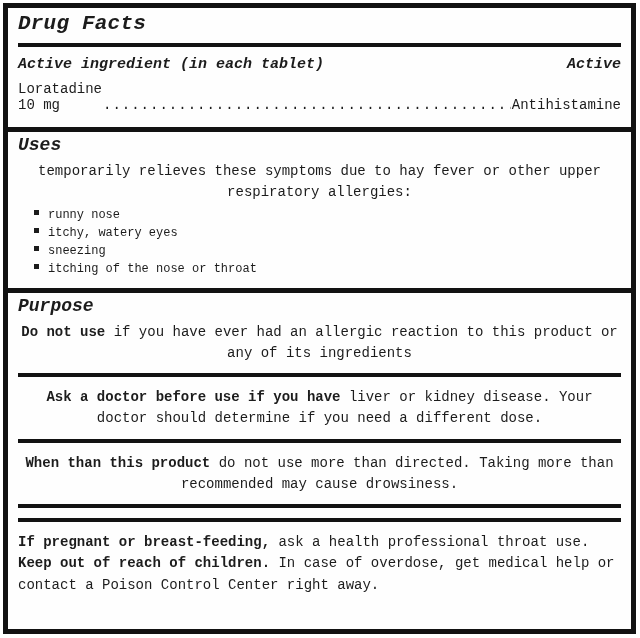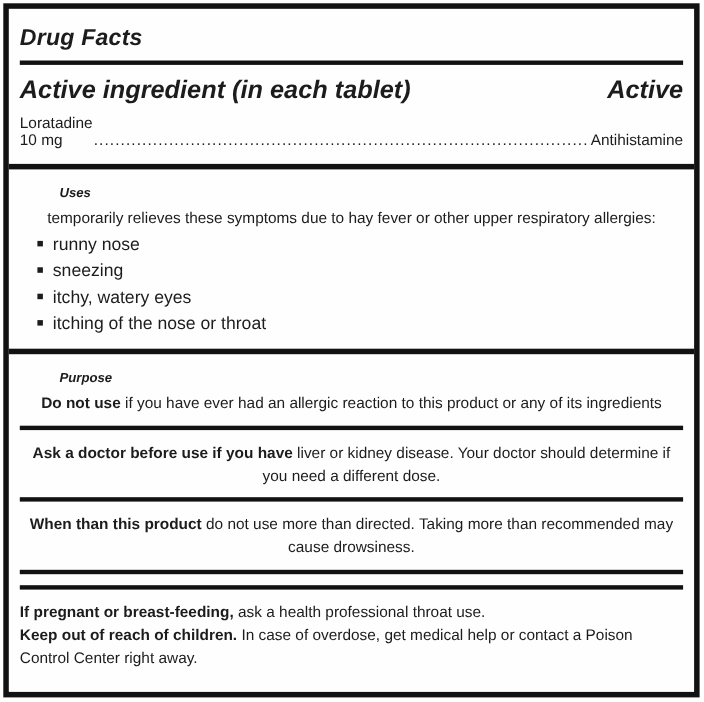--- a/index.html
+++ b/index.html
@@ -11,21 +11,21 @@
     overflow: hidden;
   }
   .label {
     position: absolute;
     left: 3px; top: 3px; right: 4px; bottom: 4px;
     border: 5px solid #121212;
     background: #fefefe;
     display: flex;
     flex-direction: column;
   }
-  .section { padding: 12px 10px 8px 10px; }
+  .section { padding: 1px 10px 8px 10px; font-family: Liberation Mono, monospace; }
   .section-sep { border-top: 5px solid #121212; }
 
   .title {
     font-size: 21px;
     font-weight: bold;
     font-style: italic;
     letter-spacing: 0.2px;
     padding: 3px 0 8px 0;
   }
   .rule {
@@ -39,56 +39,55 @@
     border: none;
     margin: 9px 0 10px 0;
   }
   .ai-head-row {
     display: flex;
     justify-content: space-between;
     align-items: baseline;
     padding: 9px 0 4px 0;
   }
   .col-head {
-    font-size: 23px;
+    font-size: 15px;
     font-weight: bold;
     font-style: italic;
   }
   .ingredient-row {
     display: flex;
     align-items: flex-end;
     font-size: 14px;
     padding: 4px 0 6px 0;
   }
   .leader {
     flex: 1 1 auto;
     overflow: hidden;
     white-space: nowrap;
     font-size: 14px;
     letter-spacing: 1px;
     margin: 0 1px;
   }
   .sec-heading {
-    font-size: 12px;
+    font-size: 18px;
     font-weight: bold;
     font-style: italic;
     padding: 2px 0 4px 0;
-    margin-left: 36px;
   }
   .body-text {
     font-size: 14px;
     line-height: 1.52;
   }
   .para { margin: 2px 0 2px 0; text-align: center; }
   .para b { font-weight: bold; }
   .bullet-list { margin: 1px 0 2px 16px; }
   .bullet-item {
     display: flex;
     align-items: baseline;
-    font-size: 16px;
+    font-size: 12px;
     line-height: 1.5;
   }
   .bullet-sq {
     width: 5px; height: 5px;
     background: #1c1c1c;
     flex: 0 0 auto;
     margin-right: 9px;
     position: relative;
     top: -3px;
   }
@@ -116,25 +115,25 @@
   <div class="section section-sep">
     <div class="sec-heading">Uses</div>
     <div class="body-text para">temporarily relieves these symptoms due to hay fever or other upper respiratory allergies:</div>
     <div class="bullet-list">
       <div class="bullet-item">
         <span class="bullet-sq"></span>
         <span>runny nose</span>
       </div>
       <div class="bullet-item">
         <span class="bullet-sq"></span>
-        <span>sneezing</span>
+        <span>itchy, watery eyes</span>
       </div>
       <div class="bullet-item">
         <span class="bullet-sq"></span>
-        <span>itchy, watery eyes</span>
+        <span>sneezing</span>
       </div>
       <div class="bullet-item">
         <span class="bullet-sq"></span>
         <span>itching of the nose or throat</span>
       </div>
     </div>
   </div>
 
   <div class="section section-sep">
     <div class="sec-heading">Purpose</div>

